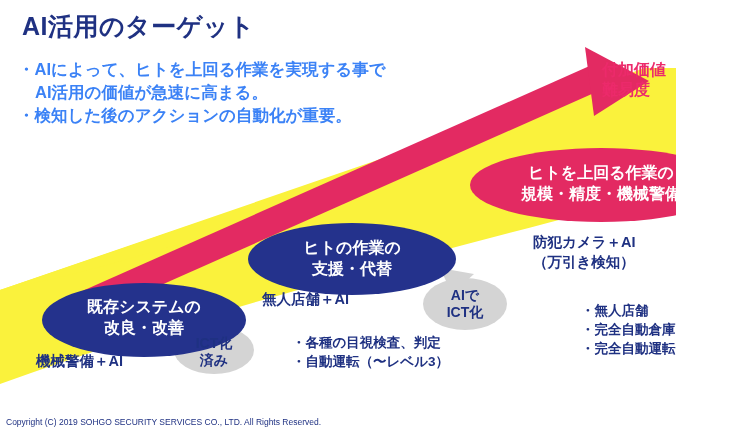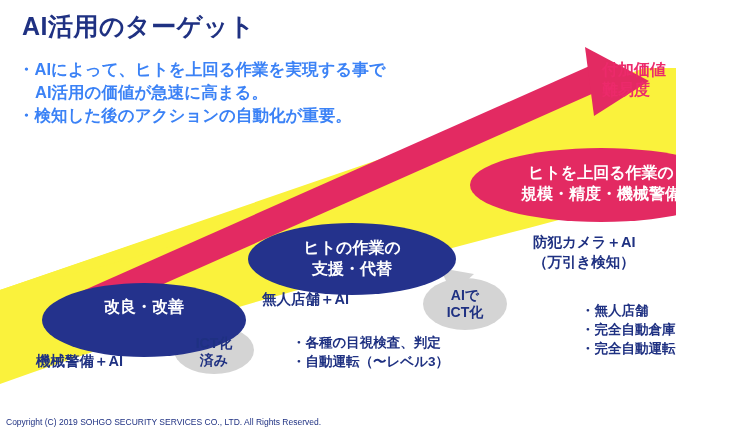--- a/index.html
+++ b/index.html
@@ -193,20 +193,21 @@
   <div class="bullets" id="bul-mid">
     <div>・各種の目視検査、判定</div>
     <div>・自動運転（〜レベル3）</div>
   </div>
   <div class="bubble-text" id="bub-text-2">
     <div>AIで</div>
     <div>ICT化</div>
   </div>
 
   <div class="ell-text" id="ell-text-left">
+    <div>既存システムの</div>
     <div>改良・改善</div>
   </div>
   <div class="caption" id="cap-left">機械警備＋AI</div>
   <div class="bubble-text" id="bub-text-1">
     <div>ICT化</div>
     <div>済み</div>
   </div>
 
   <div class="copyright">Copyright (C) 2019  SOHGO SECURITY SERVICES CO., LTD. All Rights Reserved.</div>
 

